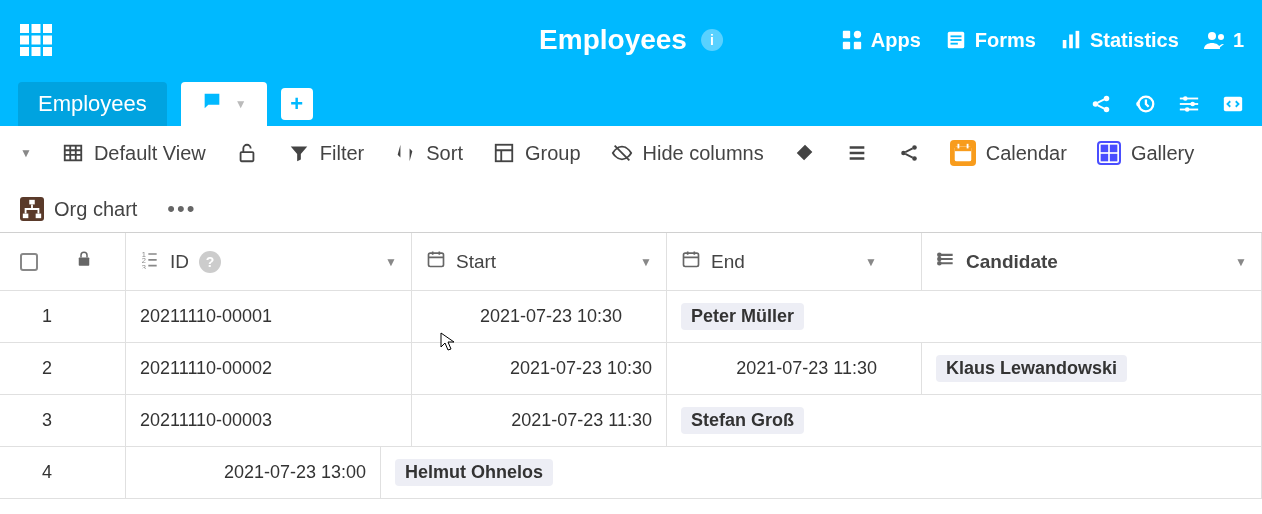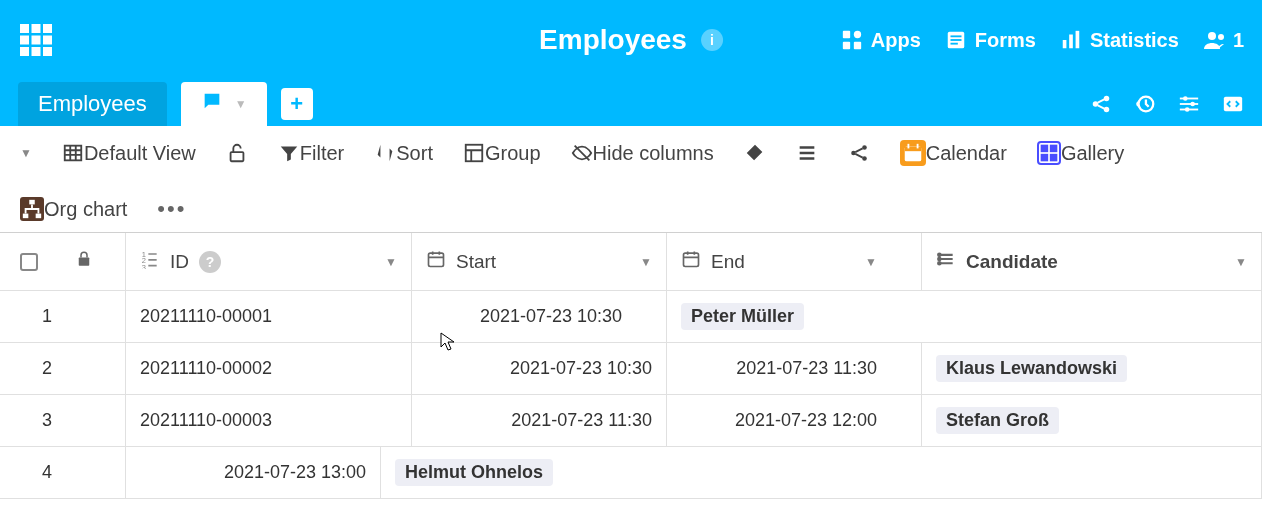--- a/index.html
+++ b/index.html
@@ -70,21 +70,21 @@
     color:#fff; padding-bottom:8px;
   }
   .tabsrow .right-icons svg { width:22px; height:22px; cursor:pointer; }
 
   
   .toolbar {
     display:flex; flex-wrap:wrap; align-items:center;
     gap:30px; padding:14px 20px 10px 20px;
     font-size:20px; color:#444;
   }
-  .tb-item { display:flex; align-items:center; gap:0; cursor:pointer; white-space:nowrap; }
+  .tb-item { display:flex; align-items:center; gap:10px; cursor:pointer; white-space:nowrap; }
   .tb-item svg { width:22px; height:22px; }
   .cal-icon-box { 
     width:26px; height:26px; background:#F89C1C; border-radius:4px;
     display:flex; align-items:center; justify-content:center; color:#fff;
   }
   .gallery-icon-box {
     width:24px; height:24px; border:2px solid #4A4EFF; border-radius:4px;
     display:flex; align-items:center; justify-content:center; color:#4A4EFF;
   }
   .orgchart-icon-box {
@@ -439,23 +439,20 @@
             <span class="cell-text">3</span>
           </div>
           <div class="cell col-lock" style="border:none;"></div>
         </div>
         <div class="cell col-id">
           <span class="cell-text">20211110-00003</span>
         </div>
         <div class="cell col-start">
           <span class="cell-text">2021-07-23 11:30</span>
         </div>
-        <div class="cell col-end">
-          <span class="cell-text">2021-07-23 12:00</span>
-        </div>
         <div class="cell col-cand">
           <span class="tag">Stefan Groß</span>
         </div>
       </div>
       <div class="row">
         <div class="col-num-area">
           <div class="cell col-rownum" style="border:none;width:58px;">
             <span class="cell-text">4</span>
           </div>
           <div class="cell col-lock" style="border:none;"></div>

